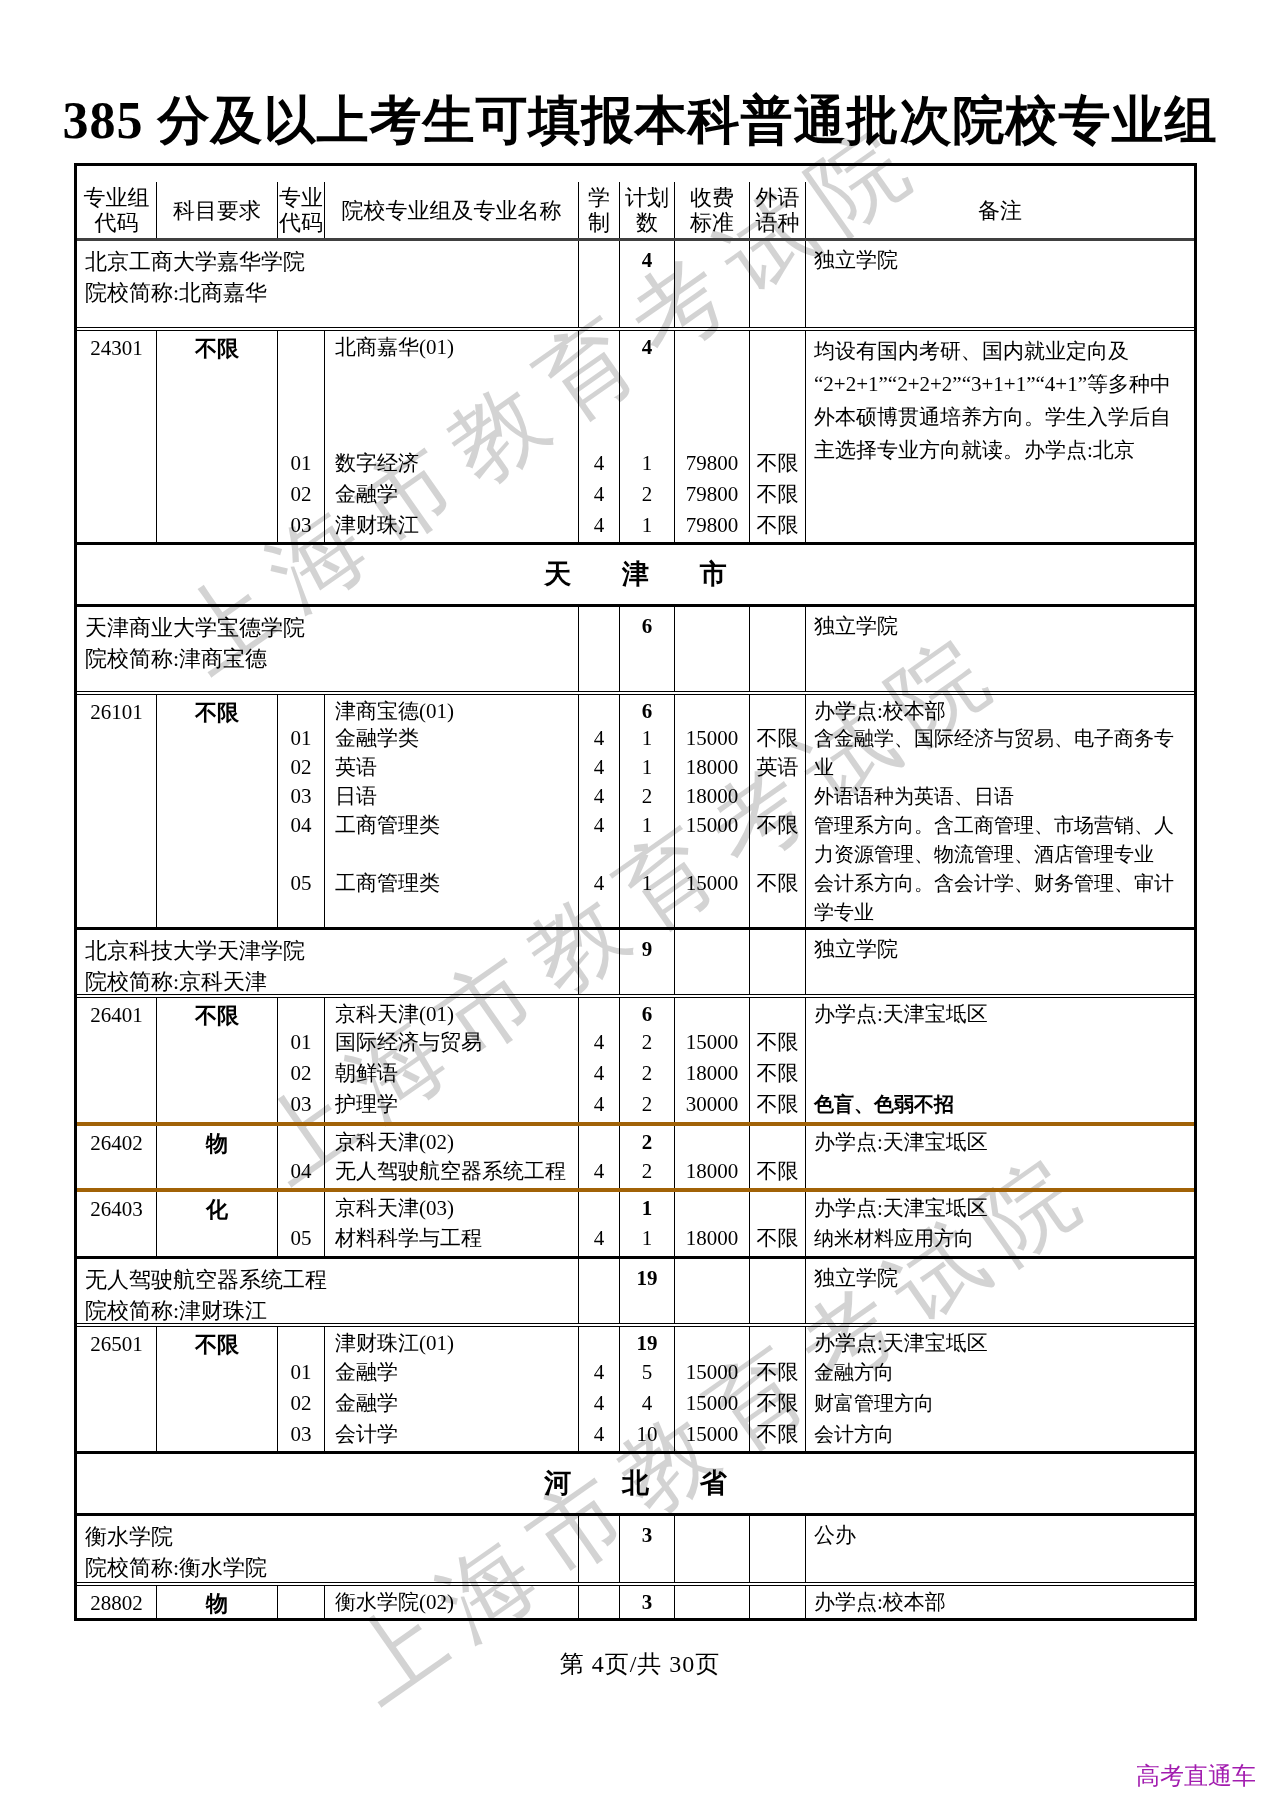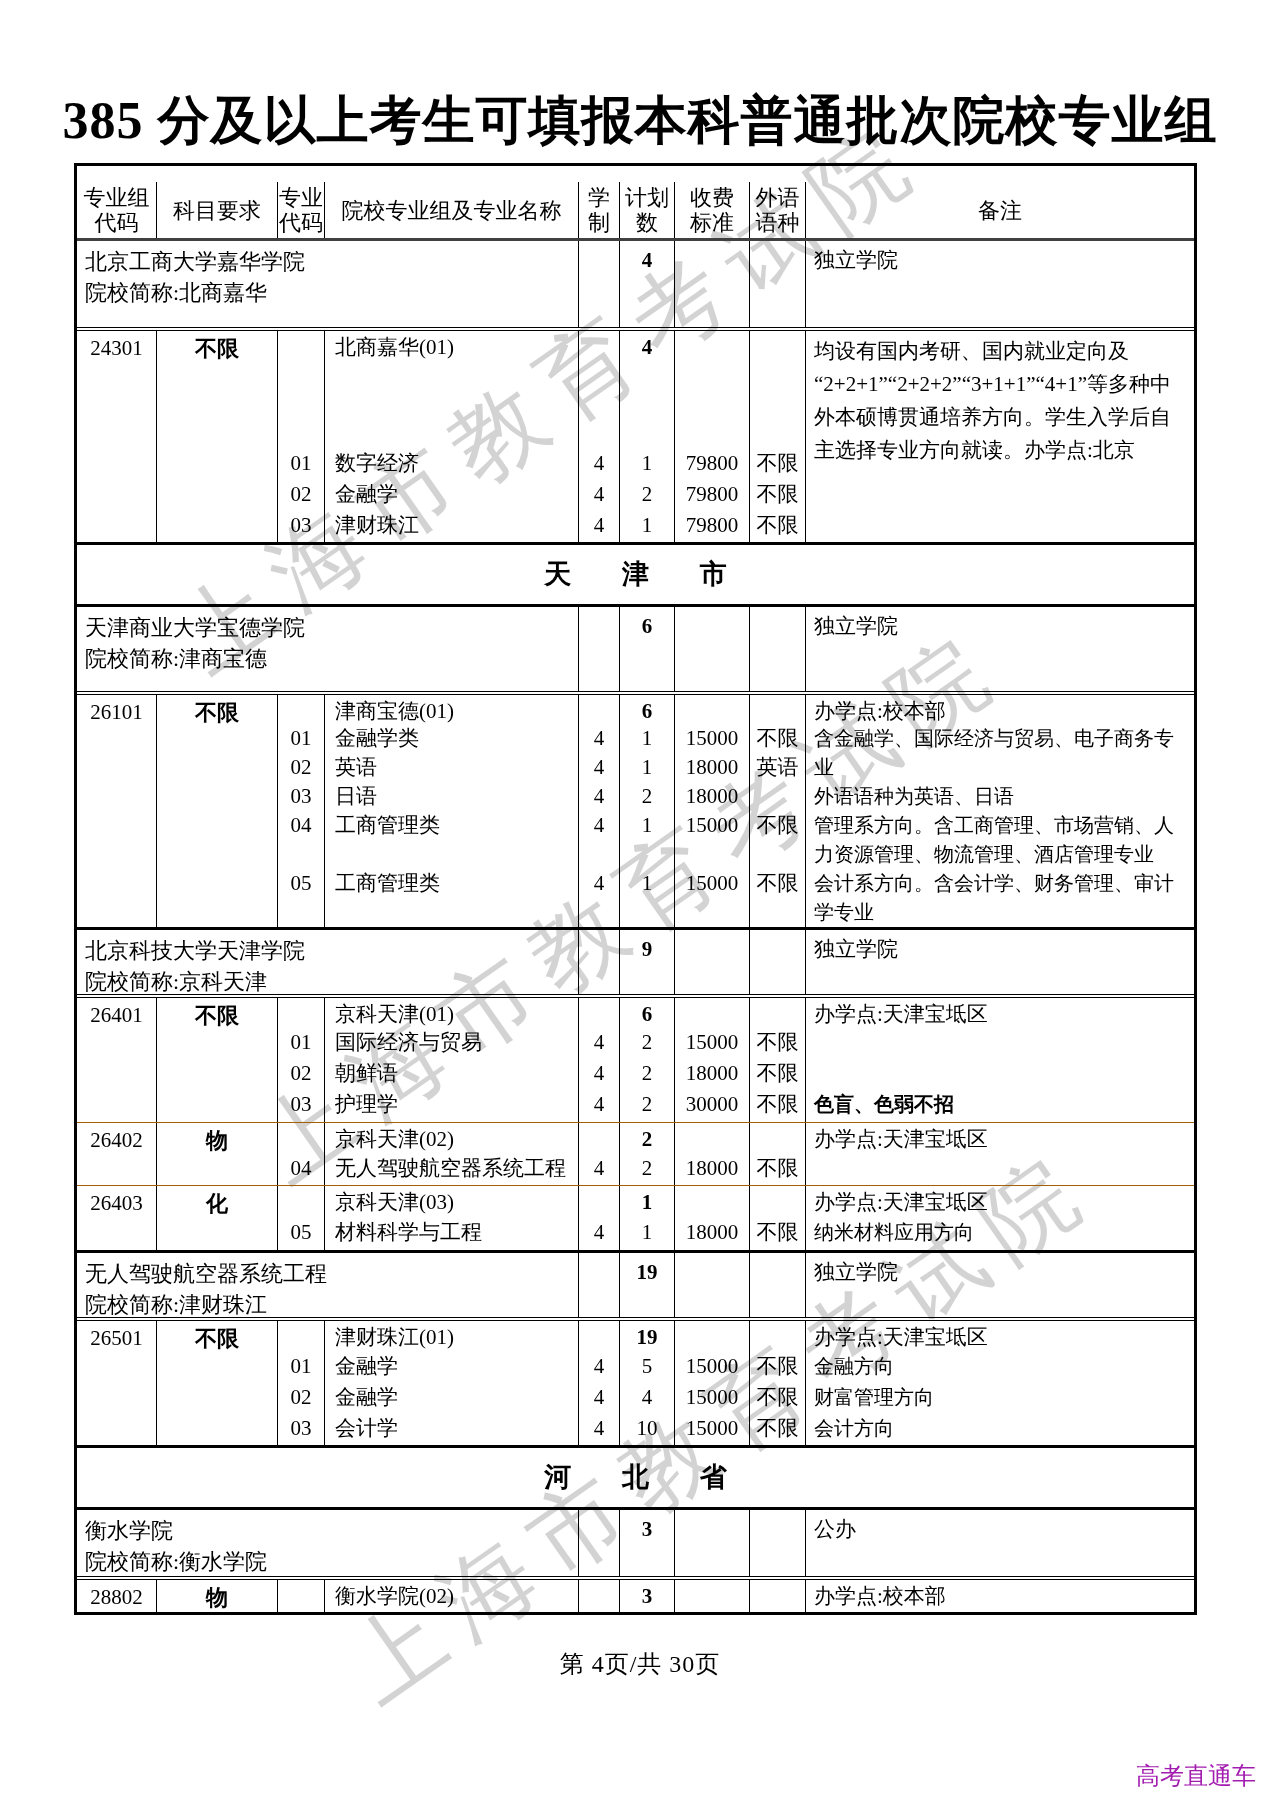--- a/index.html
+++ b/index.html
@@ -31,21 +31,21 @@
   
   .sheet{
     position:absolute;left:74px;top:163px;width:1123px;z-index:2;
     border:3px solid #000;box-sizing:border-box;background:transparent;
     font-size:21px;line-height:29px;
   }
   .grid9{display:grid;grid-template-columns:80px 121px 47px 254px 41px 55px 75px 56px 1fr;}
   .grid6{display:grid;grid-template-columns:502px 41px 55px 75px 56px 1fr;}
   .c{border-right:1px solid #000;box-sizing:border-box;overflow:hidden;}
   .nb{border-right:none;}
-  .bt1{border-top:1px solid #a16207;}
+  .bt1{border-top:4px solid #a16207;}
   .bt3{border-top:3px solid #000;}
   .btd{border-top:4px double #000;}
   
   .thead{height:56px;border-bottom:3px solid #404040;margin-top:16px;}
   .th{
     display:flex;align-items:center;justify-content:center;text-align:center;
     font-size:22px;line-height:25px;white-space:pre-line;
   }
   
   .section{

